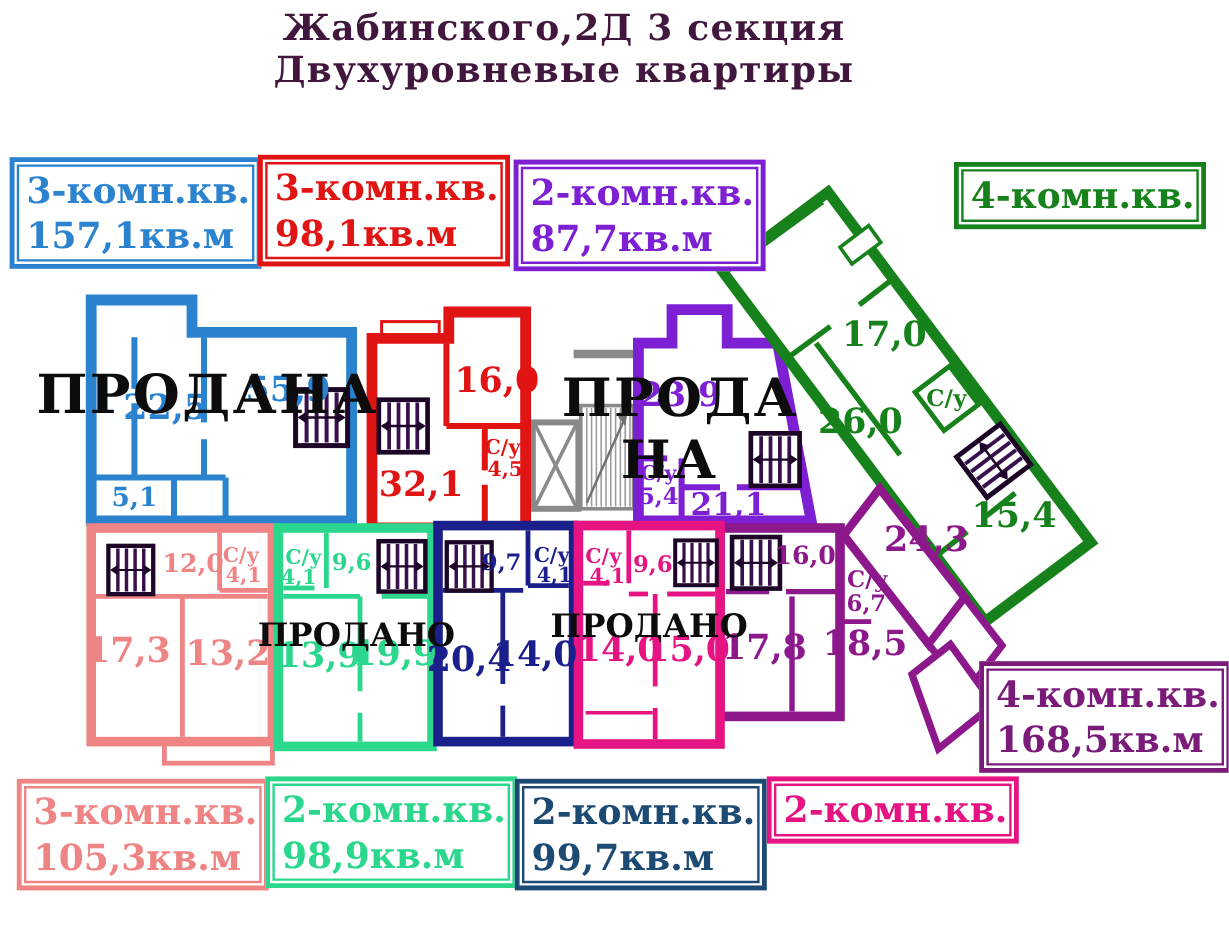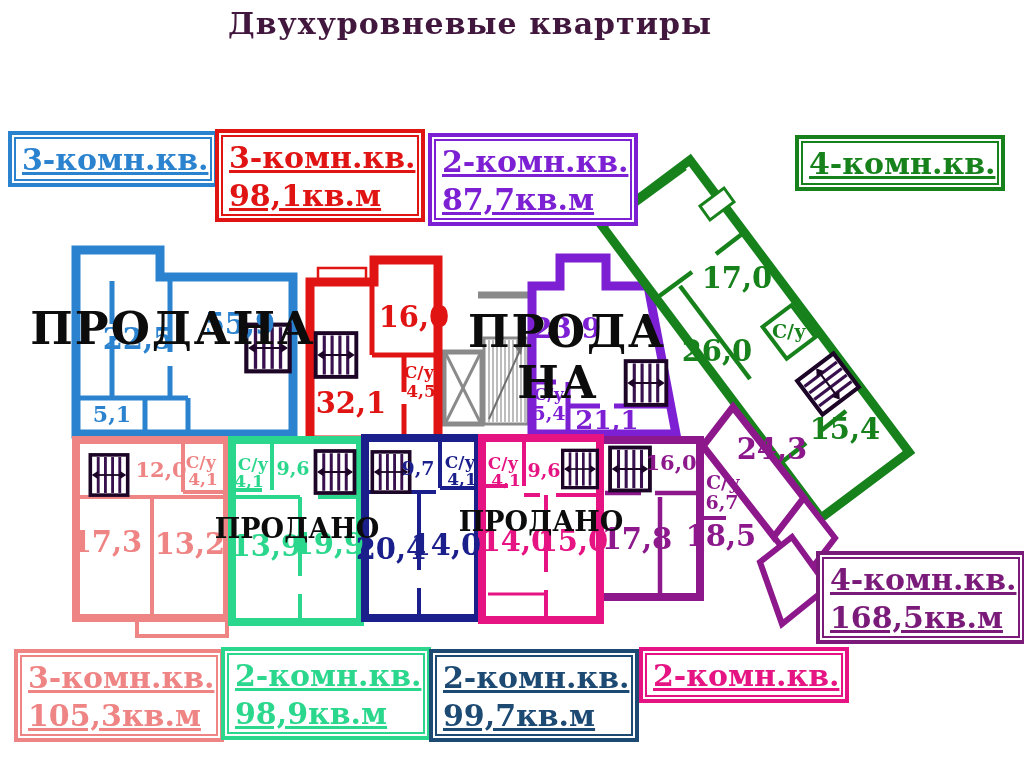--- a/index.html
+++ b/index.html
@@ -3,21 +3,21 @@
 <meta charset="utf-8">
 <style>
   html,body{margin:0;padding:0;background:#fff;}
   #stage{position:relative;width:1024px;height:775px;background:#fff;overflow:hidden;
          font-family:"DejaVu Serif",serif;font-weight:bold;}
   #plan-svg{position:absolute;left:0;top:0;}
   .title{position:absolute;left:0;top:6px;width:940px;text-align:center;line-height:1.18;
          font-size:30px;letter-spacing:1px;}
   .lg{position:absolute;background:#fff;border:4px solid;box-shadow:inset 0 0 0 2px #fff,inset 0 0 0 4px;
       padding:6px 6px 4px 10px;font-size:30px;line-height:1.25;white-space:nowrap;}
-  .lg span{display:block;text-decoration:underline;}
+  .lg span{display:block;}
   svg text{font-family:"DejaVu Serif",serif;font-weight:bold;text-anchor:middle;}
 </style>
 </head>
 <body>
 
 <div id="stage">
 
   <svg id="plan-svg" width="1024" height="775" viewBox="0 0 1024 775">
     <defs>
       <symbol id="ic-stairs" viewBox="0 0 60 64">
@@ -227,25 +227,27 @@
     <g fill="#0c0c0c" stroke="none">
       <text x="173" y="344" font-size="45" letter-spacing="2">ПРОДАНА</text>
       <text x="567" y="347" font-size="44" letter-spacing="2">ПРОДА</text>
       <text x="558" y="398" font-size="44" letter-spacing="2">НА</text>
       <text x="297" y="538" font-size="27">ПРОДАНО</text>
       <text x="541" y="531" font-size="27">ПРОДАНО</text>
     </g>
   </svg>
 
   <div class="title" style="color:#42173d">
+    <div>Жабинского,2Д  3 секция</div>
     <div>Двухуровневые квартиры</div>
   </div>
 
   <div class="lg" style="left:8px;top:131px;color:#2b83cf">
     <span>3-комн.кв.</span>
+    <span>157,1кв.м</span>
   </div>
   <div class="lg" style="left:215px;top:129px;color:#e11414">
     <span>3-комн.кв.</span>
     <span>98,1кв.м</span>
   </div>
   <div class="lg" style="left:428px;top:133px;color:#7d1fd3">
     <span>2-комн.кв.</span>
     <span>87,7кв.м</span>
   </div>
   <div class="lg" style="left:795px;top:135px;color:#17821c">

